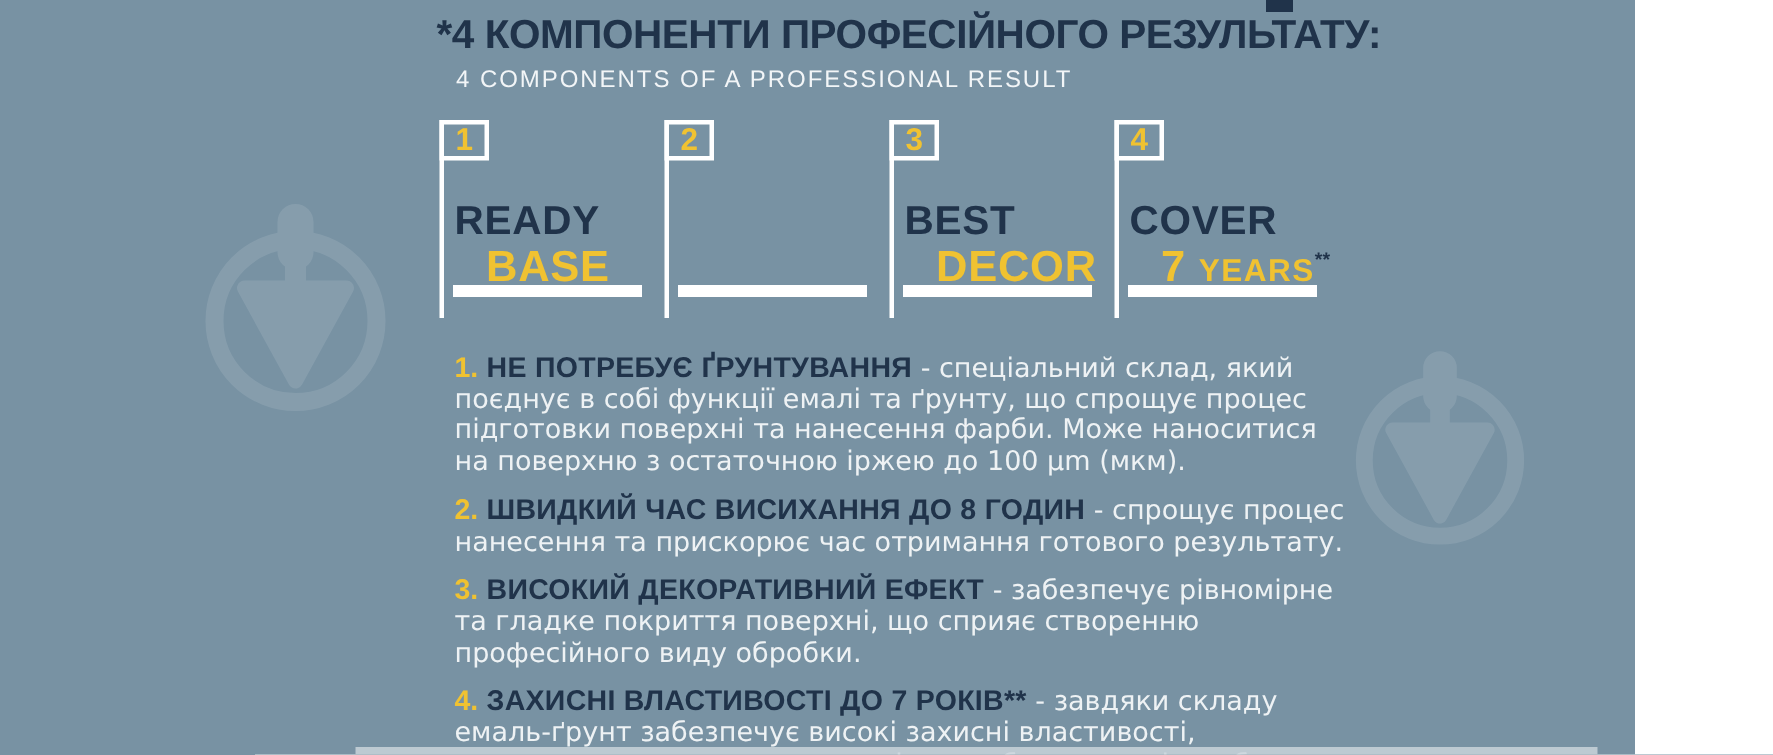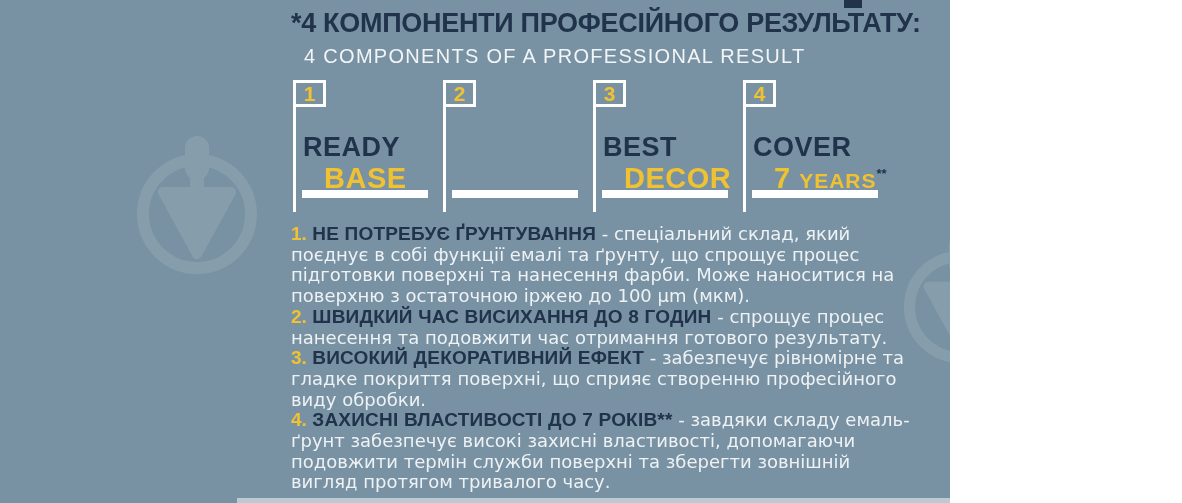--- a/index.html
+++ b/index.html
@@ -1,31 +1,32 @@
 <!DOCTYPE html>
 <html><head>
 <meta charset="utf-8">
 <style>
   html,body{margin:0;padding:0;}
   #canvas{
     position:relative;
-    width:950px;height:503px;
+    width:1044px;height:503px;
     background:#7892a3;
     overflow:hidden;
     font-family:"Liberation Sans",sans-serif;
+    padding-left:46px;
   }
   
   #title{
     position:absolute;left:291px;top:8px;
     font-size:27px;font-weight:bold;letter-spacing:-0.3px;
     color:#20334a;white-space:nowrap;
   }
   #subtitle{
     position:absolute;left:304px;top:45px;
-    font-size:20px;font-weight:400;letter-spacing:1.3px;
+    font-size:16px;font-weight:400;letter-spacing:1.3px;
     color:#f2f5f7;white-space:nowrap;
   }
   
   #components{position:absolute;left:293px;top:80px;width:600px;height:135px;}
   .component{position:absolute;top:0;width:150px;height:135px;}
   .component .vline{position:absolute;left:0;top:0;width:3px;height:132px;background:#ffffff;}
   .component .numbox{
     position:absolute;left:0;top:0;width:33px;height:27px;
     border:3px solid #ffffff;box-sizing:border-box;
     display:flex;align-items:center;justify-content:center;
@@ -43,21 +44,21 @@
   }
   .component .word2 .small{font-size:21px;letter-spacing:1px;}
   .component .word2 .note{font-size:13px;color:#20334a;vertical-align:10px;letter-spacing:0;}
   .component .bar{position:absolute;left:9px;top:110px;width:126px;height:8px;background:#ffffff;}
   
   #body-text{
     position:absolute;left:291px;top:224px;width:622px;
     font-family:"DejaVu Sans","Liberation Sans",sans-serif;
     font-size:18px;line-height:20.7px;color:#eef2f4;
   }
-  #body-text p{margin:0;}
+  #body-text p{margin:12px;}
   .pnum{color:#f0c231;font-weight:bold;font-family:"Liberation Sans",sans-serif;font-size:19px;}
   .pbold{color:#20334a;font-weight:bold;font-family:"Liberation Sans",sans-serif;font-size:19px;letter-spacing:0.2px;}
   
   .watermark{position:absolute;color:#ffffff;opacity:0.10;}
   
   #top-tick{position:absolute;left:844px;top:0;width:18px;height:8px;background:#20334a;}
   #bottom-strip{position:absolute;left:237px;top:498px;width:828px;height:5px;background:#c9d4da;opacity:0.85;}
 </style>
 </head>
 <body>
@@ -117,21 +118,21 @@
       </div>
       <div class="word1">COVER</div>
       <div class="word2"><span>7 </span><span class="small">YEARS</span><span class="note">**</span></div>
       <div class="bar"></div>
     </div>
 
   </div>
 
   <div id="body-text">
     <p><span class="pnum">1.</span><span class="pbold"> НЕ ПОТРЕБУЄ ҐРУНТУВАННЯ</span><span> - спеціальний склад, який поєднує в собі функції емалі та ґрунту, що спрощує процес підготовки поверхні та нанесення фарби. Може наноситися на поверхню з остаточною іржею до 100 μm (мкм).</span></p>
-    <p><span class="pnum">2.</span><span class="pbold"> ШВИДКИЙ ЧАС ВИСИХАННЯ ДО 8 ГОДИН</span><span> - спрощує процес нанесення та подовжити час отримання готового результату.</span></p>
+    <p><span class="pnum">2.</span><span class="pbold"> ШВИДКИЙ ЧАС ВИСИХАННЯ ДО 8 ГОДИН</span><span> - спрощує процес нанесення та прискорює час отримання готового результату.</span></p>
     <p><span class="pnum">3.</span><span class="pbold"> ВИСОКИЙ ДЕКОРАТИВНИЙ ЕФЕКТ</span><span> - забезпечує рівномірне та гладке покриття поверхні, що сприяє створенню професійного виду обробки.</span></p>
     <p><span class="pnum">4.</span><span class="pbold"> ЗАХИСНІ ВЛАСТИВОСТІ ДО 7 РОКІВ**</span><span> - завдяки складу емаль-ґрунт забезпечує високі захисні властивості, допомагаючи подовжити термін служби поверхні та зберегти зовнішній вигляд протягом тривалого часу.</span></p>
   </div>
 
   <div id="top-tick"></div>
   <div id="bottom-strip"></div>
 
 </div>
 
 </body></html>

